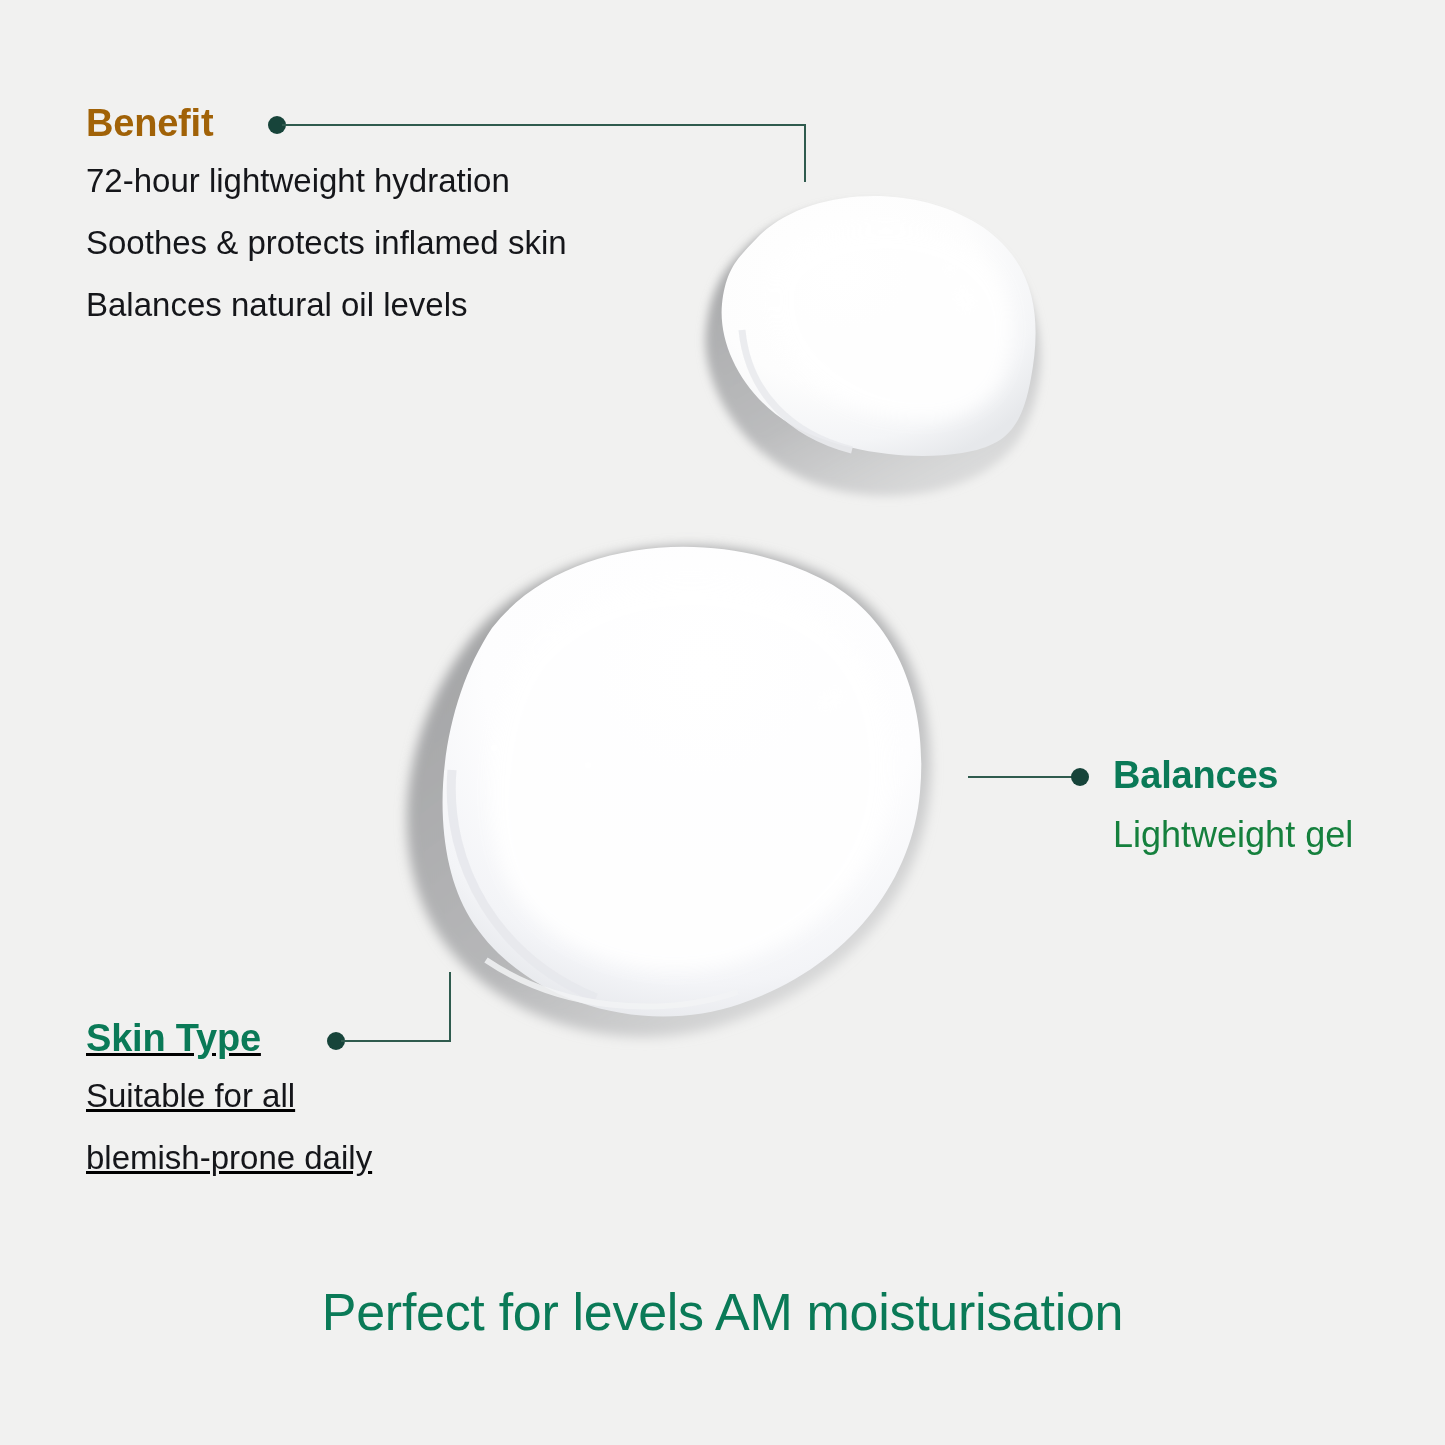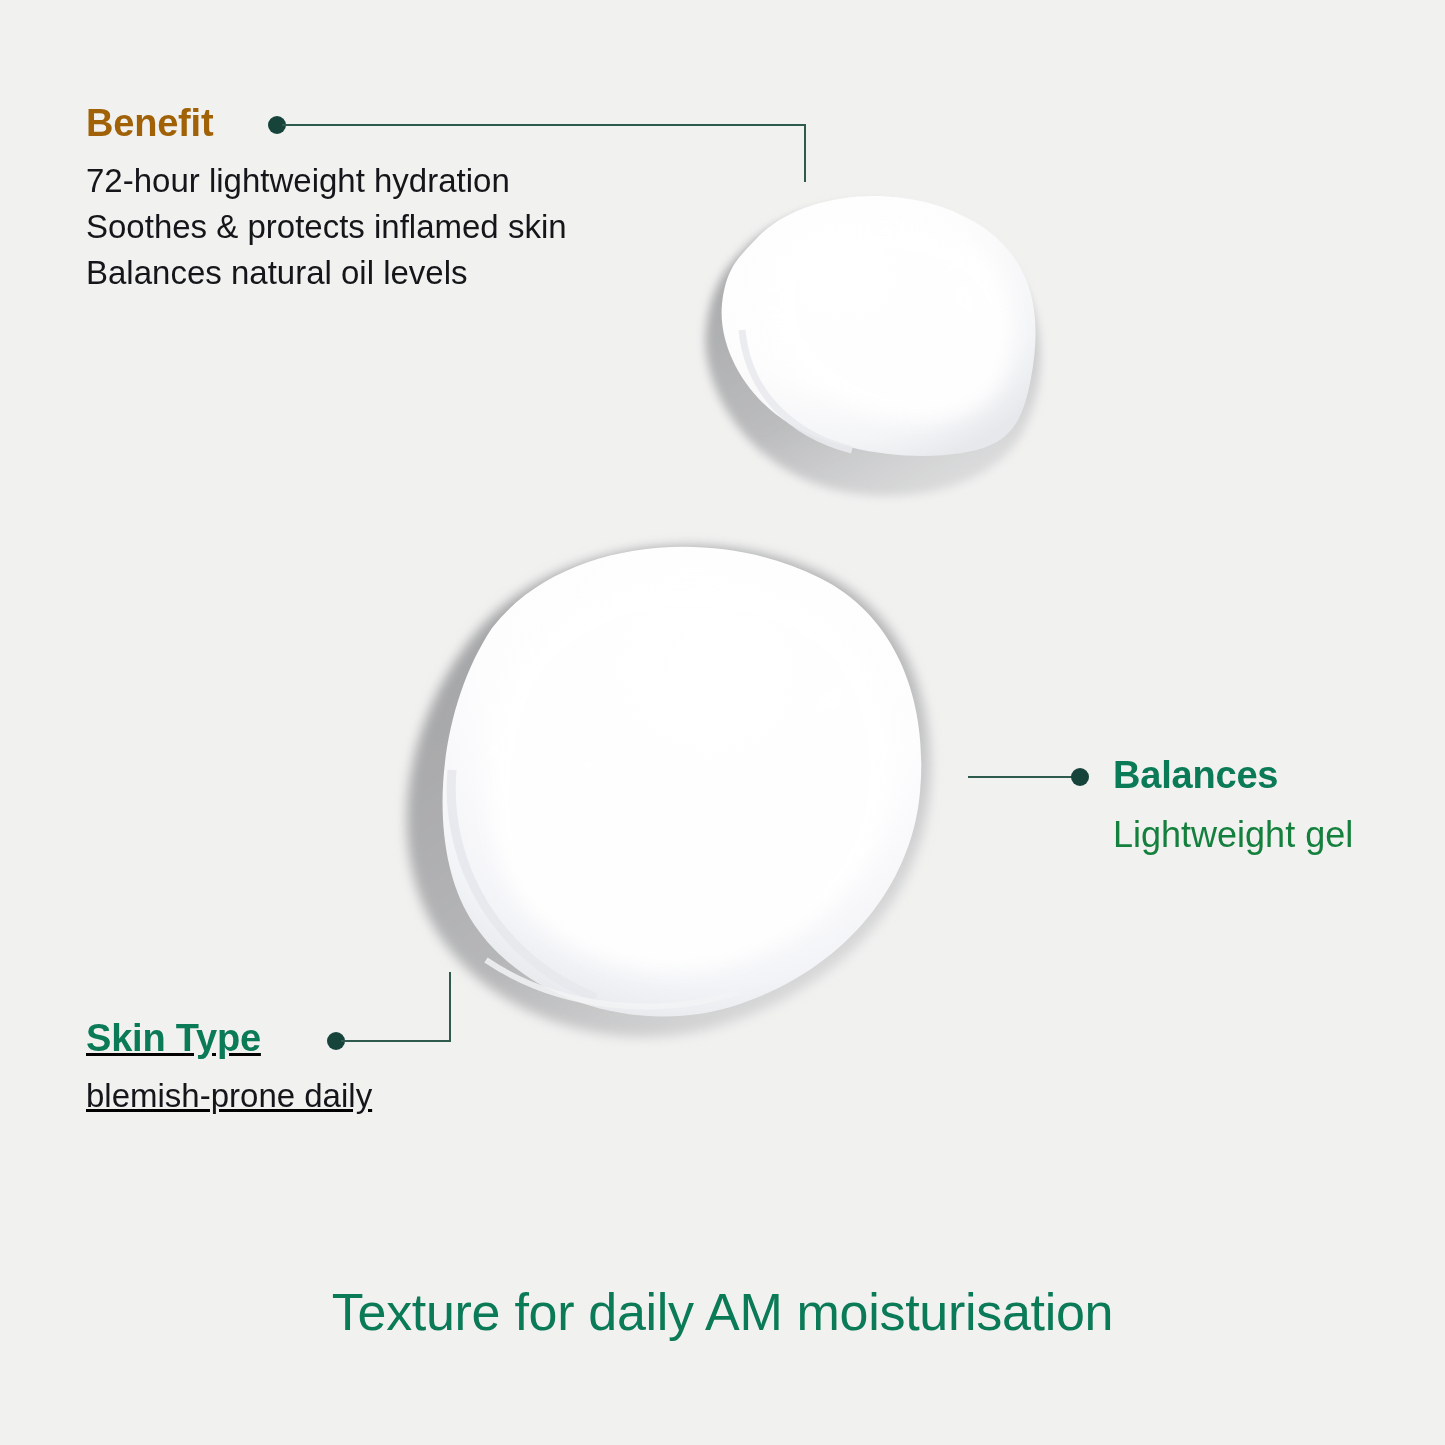--- a/index.html
+++ b/index.html
@@ -35,21 +35,21 @@
   .callout-title {
     font-weight: bold;
     letter-spacing: -0.2px;
     line-height: 1;
     white-space: nowrap;
   }
   .callout-lines {
     line-height: 46px;
     white-space: nowrap;
   }
-  .callout-line { display: block; }
+  .callout-line { display: block; margin-top: 16px; }
 
   
   #benefit-callout { left: 86px; top: 104px; }
   #benefit-callout .callout-title {
     font-size: 38px;
     color: #a16207;
   }
   #benefit-callout .callout-lines {
     margin-top: 16px;
     font-size: 33px;
@@ -242,25 +242,26 @@
   </div>
 
   <div class="leader" id="texture-leader" style="left:968px; top:768px; width:130px; height:20px;">
     <span class="seg-h" style="left:0px; top:8px; width:106px;"></span>
     <span class="knot" style="left:103px; top:0px;"></span>
   </div>
 
   <div class="callout" id="skintype-callout">
     <div class="callout-title">Skin Type</div>
     <div class="callout-lines">
+      <span class="callout-line">Suitable for all</span>
       <span class="callout-line">blemish-prone daily</span>
     </div>
   </div>
 
   <div class="leader" id="skintype-leader" style="left:327px; top:970px; width:140px; height:90px;">
     <span class="knot" style="left:0px; top:62px;"></span>
     <span class="seg-h" style="left:14px; top:70px; width:110px;"></span>
     <span class="seg-v" style="left:122px; top:2px; height:70px;"></span>
   </div>
 
-  <div id="tagline">Texture for daily AM moisturisation</div>
+  <div id="tagline">Perfect for levels AM moisturisation</div>
 
 </div>
 
 </body></html>

